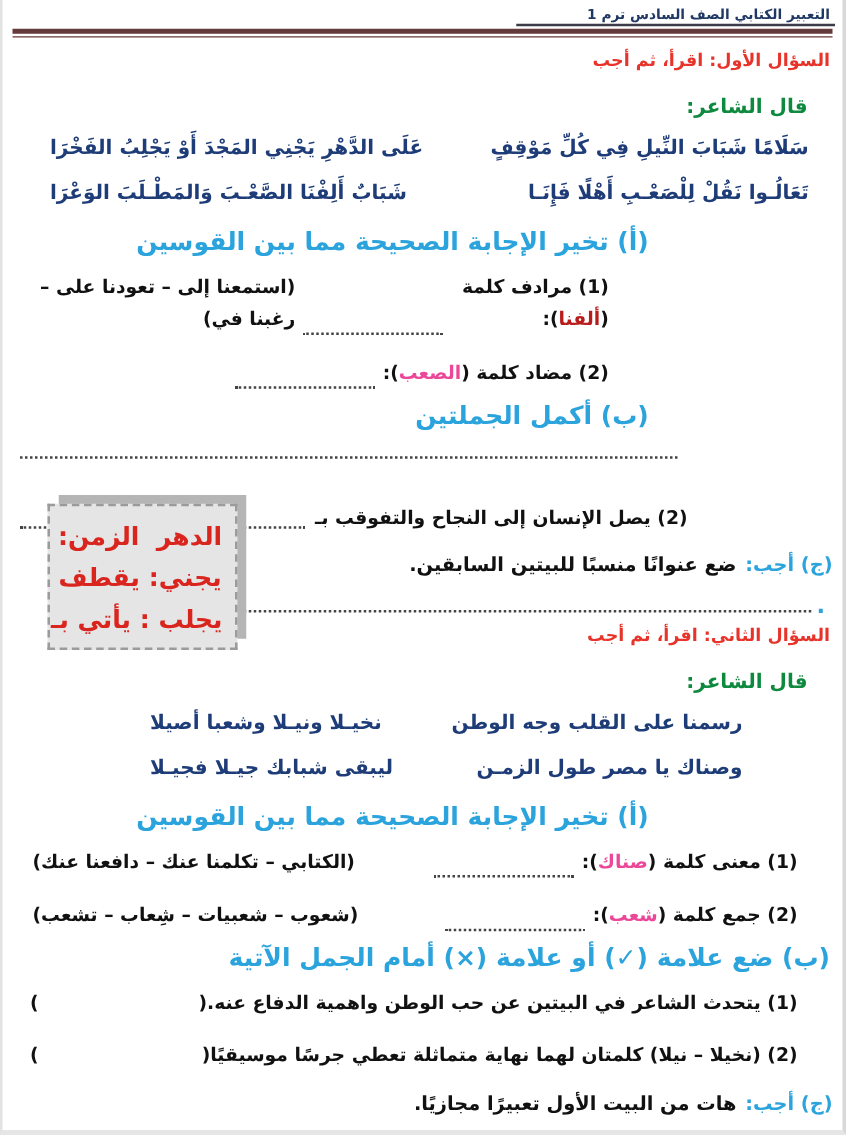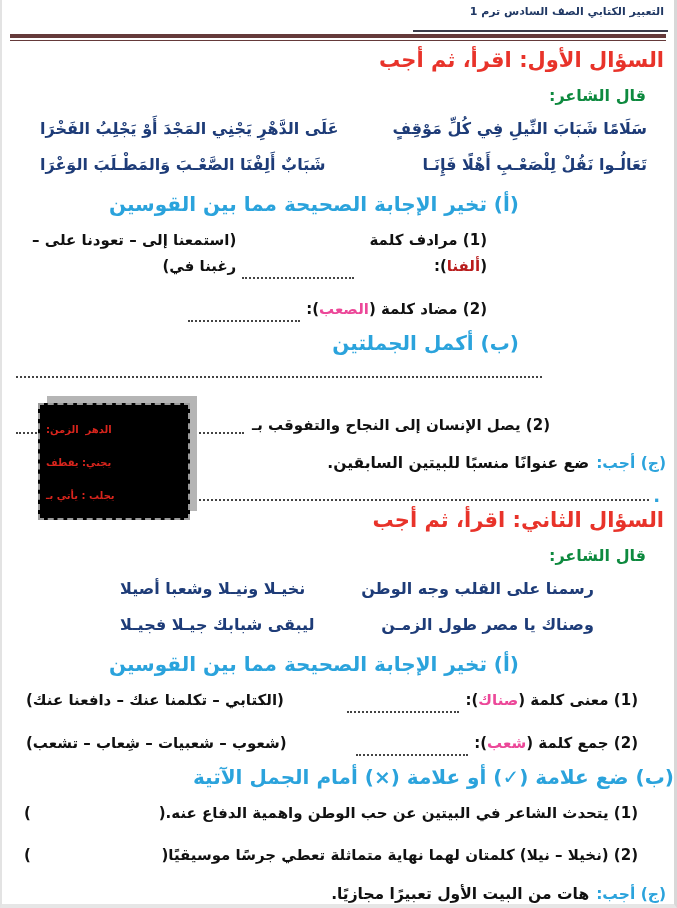--- a/index.html
+++ b/index.html
@@ -15,44 +15,44 @@
     overflow:hidden;
     border-left:2px solid #e3e3e3;
     border-right:3px solid #d8d8d8;
     border-bottom:4px solid #e6e6e6;
     font-weight:bold;
     color:#111;
   }
   .top-header {
     display:inline-block;
     margin-right:6px;
-    padding:2px 4px 12px 4px;
+    padding:2px 4px 1px 4px;
     font-size:11px;
     color:#203864;
     border-bottom:2px solid #3c3c4a;
     min-width:255px;
   }
   .rule {
     margin:2px 8px 0 8px;
     height:7px;
     border-top:4px solid #653a3a;
     border-bottom:1px solid #653a3a;
   }
-  .q-title { margin:7px 10px 0 0; font-size:21px; color:#e8332a; line-height:24px; }
+  .q-title { margin:7px 10px 0 0; font-size:14px; color:#e8332a; line-height:24px; }
   .poet    { margin:13px 28px 0 0; font-size:16px; color:#0e8a3f; line-height:22px; }
 
   .poem { margin-top:4px; color:#1e3c78; font-size:16px; }
   .poem .verse-row { display:flex; justify-content:space-between; line-height:36px; }
   .poem1 { padding:0 27px 0 38px; }
   .poem2 { padding:0 80px 0 118px; line-height:38px; }
   .hemi-r { text-align:right; }
   .hemi-l { text-align:left; }
 
   .sec-head { margin:9px 155px 0 0; font-size:20px; color:#2ba3dc; line-height:24px; }
-  .sec-head.flush { margin-right:0; text-align:right;padding-left:24px; }
+  .sec-head.flush { margin-right:10px; text-align:right;padding-left:24px; }
 
   .qrow { display:flex; align-items:flex-end; font-size:15px; line-height:26px; }
   .qrow .opts { margin-right:auto; }
   .indent-a1 { margin:11px 187px 0 30px; }
   .indent-a1.second { margin-top:17px; }
   .indent-a2 { margin:11px 36px 0 24px; }
   .indent-a2.second { margin-top:17px; }
   .indent-b  { margin:9px 124px 0 10px; }
   .indent-b.second { margin-top:30px; }
   .w-blue { color:#b91c1c; }
@@ -76,27 +76,27 @@
   .blue-dot { color:#2ba3dc; font-size:18px; line-height:10px; flex:0 0 auto; }
   .ansrow .dots-fill { margin:0 4px 0 0; }
 
   .statement { display:flex; justify-content:space-between; font-size:15px; line-height:28px; }
   .st1 { margin:10px 36px 0 22px; }
   .st2 { margin:14px 36px 0 22px; }
 
   .glossary {
     position:absolute; right:auto; left:36px; top:403px;
     width:152px; min-height:117px;
-    background:#000000;
+    background:#e5e5e5;
     border:2px dashed #9b9b9b;
     box-shadow:8px -8px 0 -1px #b5b5b5;
     padding:8px 10px 6px 6px;
     color:#d9251d;
-    font-size:10px;
-    text-align:left;
+    font-size:20px;
+    text-align:center;
     z-index:2;
   }
   .glossary div { line-height:33px; white-space:pre; }
 </style>
 </head>
 <body>
 
 <div class="page">
 
   <div class="top-header">

